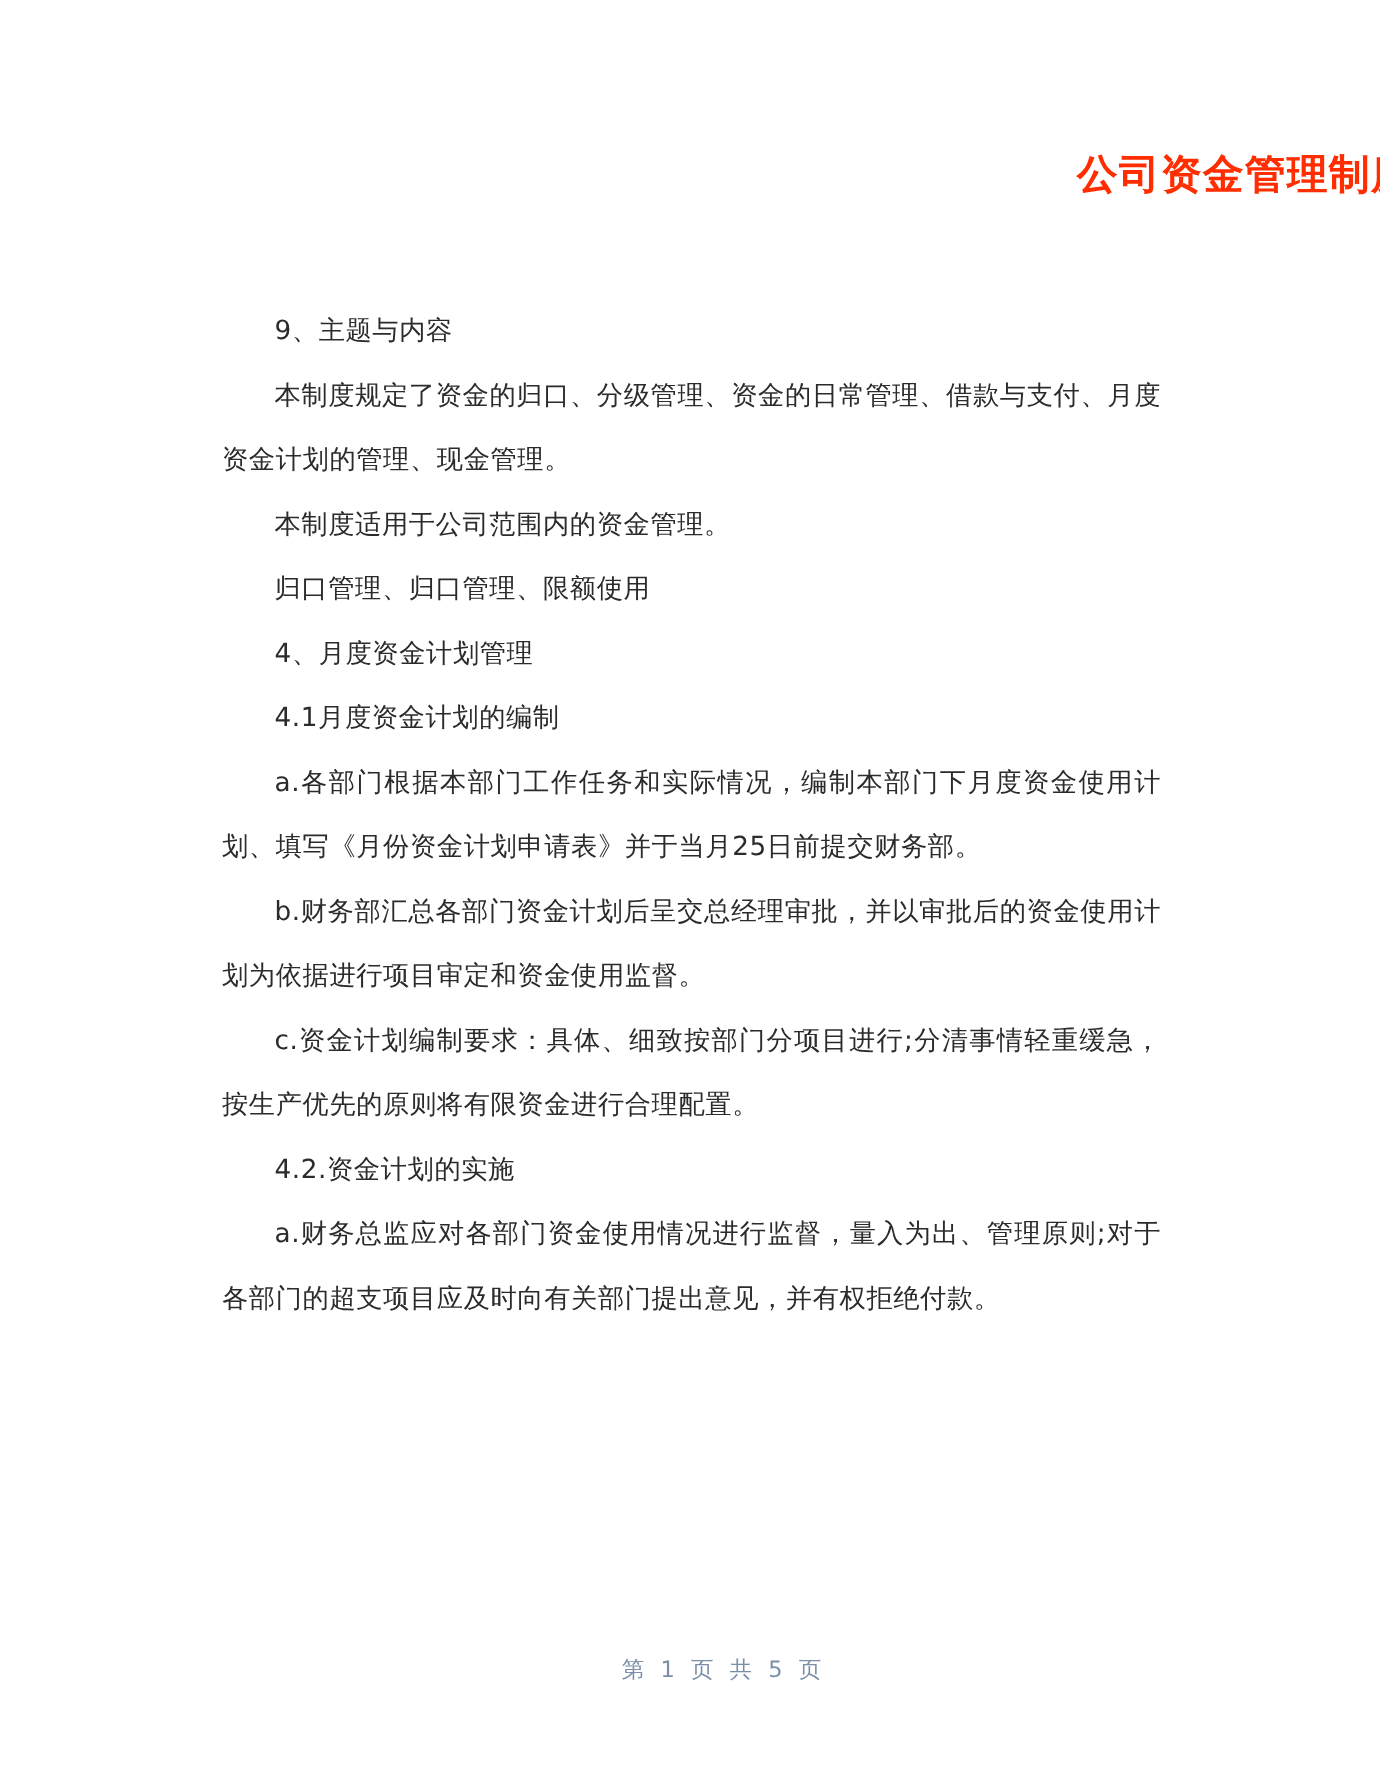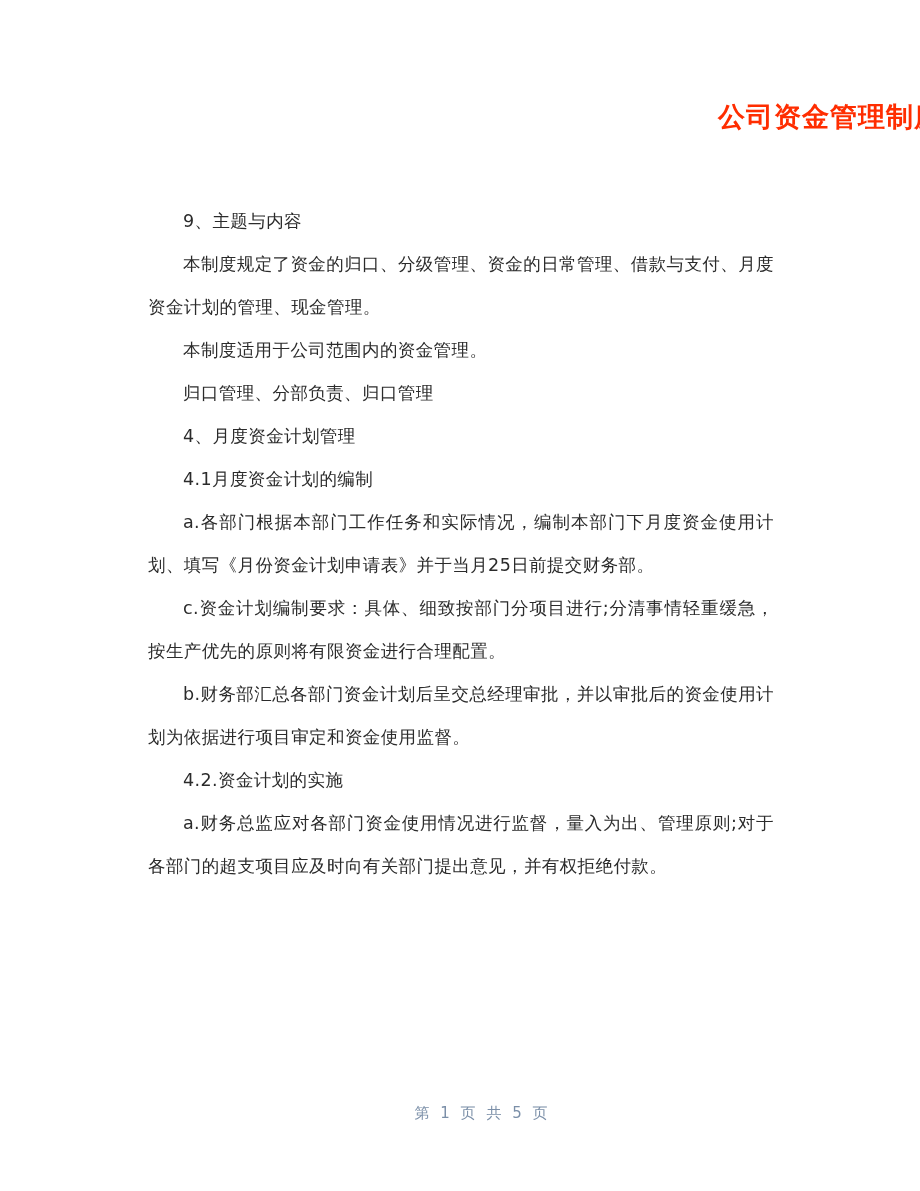--- a/index.html
+++ b/index.html
@@ -63,26 +63,26 @@
 <body>
 
 <div class="page">
 
   <div class="doc-title">公司资金管理制度</div>
 
   <div class="body-text">
     <p class="para">9、主题与内容</p>
     <p class="para">本制度规定了资金的归口、分级管理、资金的日常管理、借款与支付、月度资金计划的管理、现金管理。</p>
     <p class="para">本制度适用于公司范围内的资金管理。</p>
-    <p class="para">归口管理、分部负责、归口管理</p>
+    <p class="para">归口管理、归口管理、限额使用</p>
     <p class="para">4、月度资金计划管理</p>
     <p class="para">4.1月度资金计划的编制</p>
     <p class="para">a.各部门根据本部门工作任务和实际情况，编制本部门下月度资金使用计划、填写《月份资金计划申请表》并于当月25日前提交财务部。</p>
+    <p class="para">b.财务部汇总各部门资金计划后呈交总经理审批，并以审批后的资金使用计划为依据进行项目审定和资金使用监督。</p>
     <p class="para">c.资金计划编制要求：具体、细致按部门分项目进行;分清事情轻重缓急，按生产优先的原则将有限资金进行合理配置。</p>
-    <p class="para">b.财务部汇总各部门资金计划后呈交总经理审批，并以审批后的资金使用计划为依据进行项目审定和资金使用监督。</p>
     <p class="para">4.2.资金计划的实施</p>
     <p class="para">a.财务总监应对各部门资金使用情况进行监督，量入为出、管理原则;对于各部门的超支项目应及时向有关部门提出意见，并有权拒绝付款。</p>
   </div>
 
   <div class="footer">
     <span class="pg-num">第 1 页 共 5 页</span>
   </div>
 
 </div>
 

